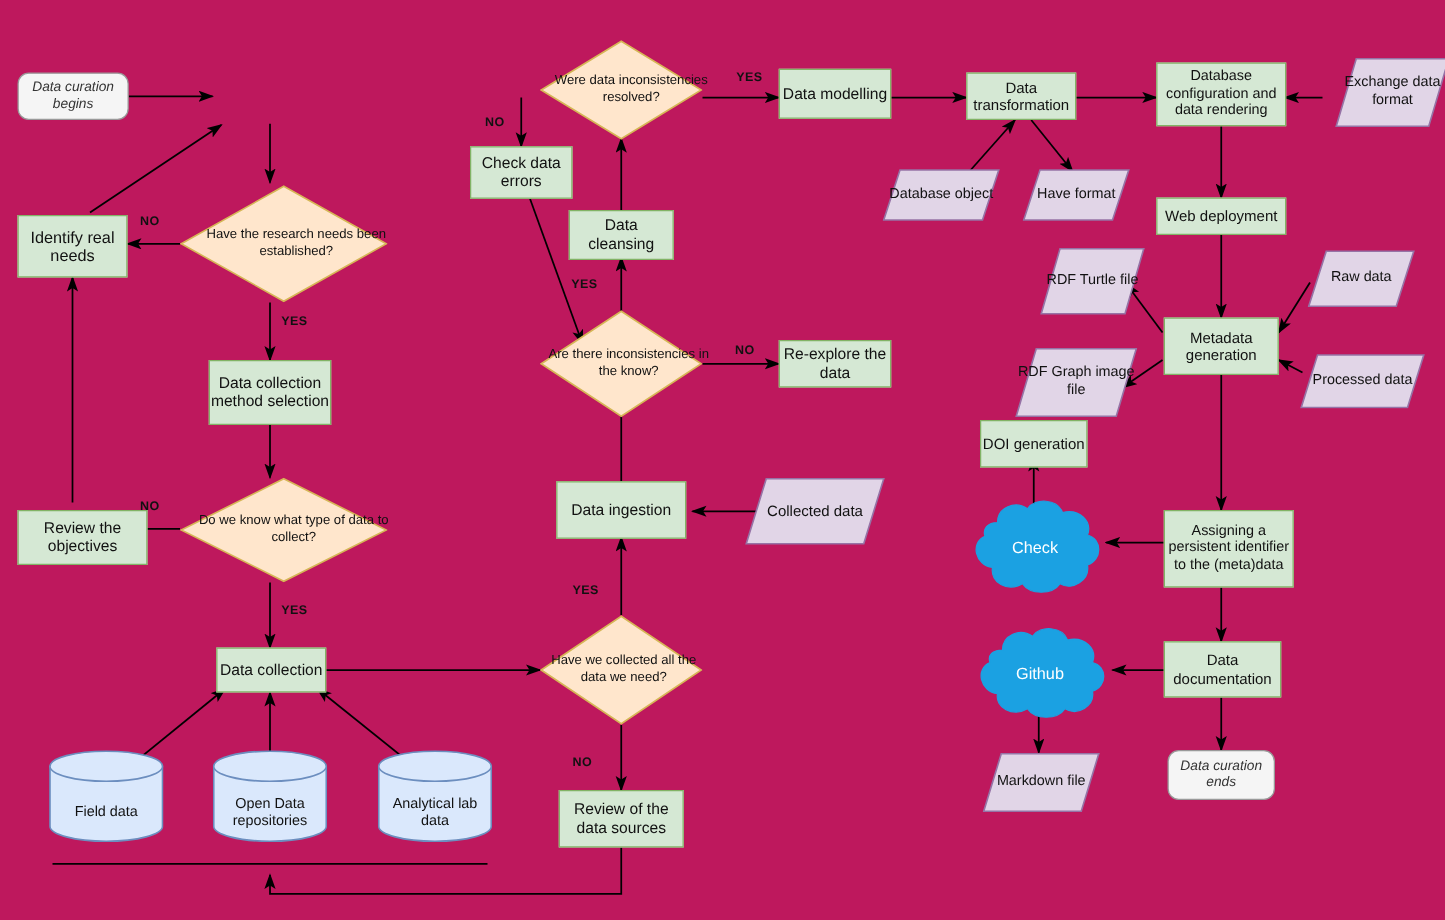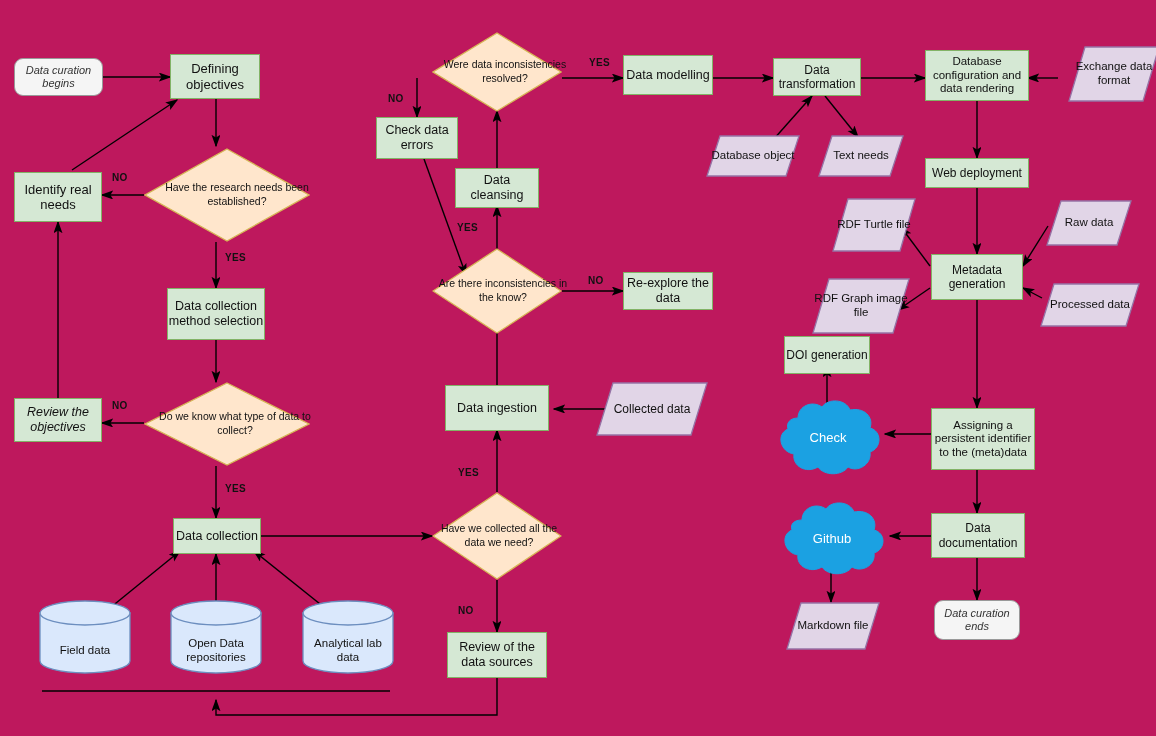--- a/index.html
+++ b/index.html
@@ -126,23 +126,20 @@
     <g stroke="#000" stroke-width="1.4" fill="none">
 
       <path d="M42,691 L390,691"></path>
     </g>
   </svg>
 
   <div class="node term" style="left:14px;top:58px;width:89px;height:38px;font-size:11px;">
     <span>Data curation begins</span>
   </div>
 
-  <div class="node proc" style="left:170px;top:54px;width:90px;height:45px;font-size:13px;">
-    <span>Defining objectives</span>
-  </div>
 
   <div class="node proc" style="left:14px;top:172px;width:88px;height:50px;font-size:13px;">
     <span>Identify real needs</span>
   </div>
 
   <div class="dec-wrap" style="left:144px;top:148px;width:166px;height:94px;">
     <svg width="166" height="94" viewBox="0 0 166 94">
       <polygon points="83,1 165,47 83,93 1,47" fill="#ffe6cc" stroke="#d6b656" stroke-width="1.3"></polygon>
     </svg>
     <div class="dec-label" style="font-size:10.5px;padding:0 10px;">
@@ -156,21 +153,21 @@
 
   <div class="dec-wrap" style="left:144px;top:382px;width:166px;height:84px;">
     <svg width="166" height="84" viewBox="0 0 166 84">
       <polygon points="83,1 165,42 83,83 1,42" fill="#ffe6cc" stroke="#d6b656" stroke-width="1.3"></polygon>
     </svg>
     <div class="dec-label" style="font-size:10.5px;padding:0 8px;">
       <span>Do we know what type of data to collect?</span>
     </div>
   </div>
 
-  <div class="node proc" style="left:14px;top:398px;width:88px;height:44px;font-size:12.5px;font-style:italic;">
+  <div class="node proc" style="left:14px;top:408px;width:104px;height:44px;font-size:12.5px;">
     <span>Review the objectives</span>
   </div>
 
   <div class="node proc" style="left:173px;top:518px;width:88px;height:36px;font-size:12.5px;">
     <span>Data collection</span>
   </div>
 
   <div class="cyl-wrap" style="left:39px;top:600px;width:92px;height:74px;">
     <svg width="92" height="74" viewBox="0 0 92 74">
       <path d="M1,13 L1,61 A45,12 0 0,0 91,61 L91,13 Z" fill="#dae8fc" stroke="#6c8ebf" stroke-width="1.3"></path>
@@ -272,21 +269,21 @@
     <div class="para-label" style="font-size:11.5px;">
       <span>Database object</span>
     </div>
   </div>
 
   <div class="para-wrap" style="left:818px;top:135px;width:86px;height:42px;">
     <svg width="86" height="42" viewBox="0 0 86 42">
       <polygon points="14,1 85,1 72,41 1,41" fill="#e1d5e7" stroke="#9673a6" stroke-width="1.3"></polygon>
     </svg>
     <div class="para-label" style="font-size:11.5px;">
-      <span>Text needs</span>
+      <span>Have format</span>
     </div>
   </div>
 
   <div class="node proc" style="left:925px;top:50px;width:104px;height:51px;font-size:11.5px;">
     <span>Database configuration and data rendering</span>
   </div>
 
   <div class="para-wrap" style="left:1056px;top:46px;width:92px;height:56px;margin-left:12px;">
     <svg width="92" height="56" viewBox="0 0 92 56">
       <polygon points="17,1 91,1 75,55 1,55" fill="#e1d5e7" stroke="#9673a6" stroke-width="1.3"></polygon>

